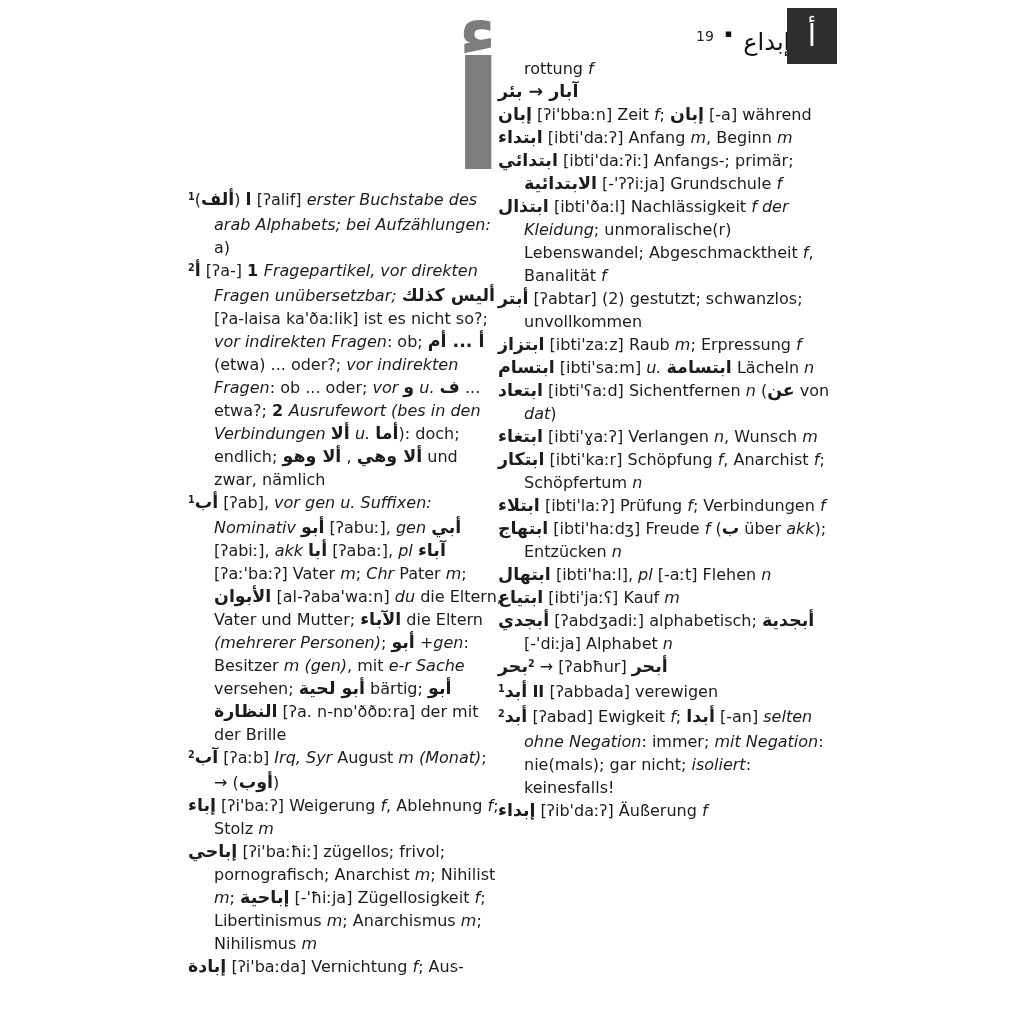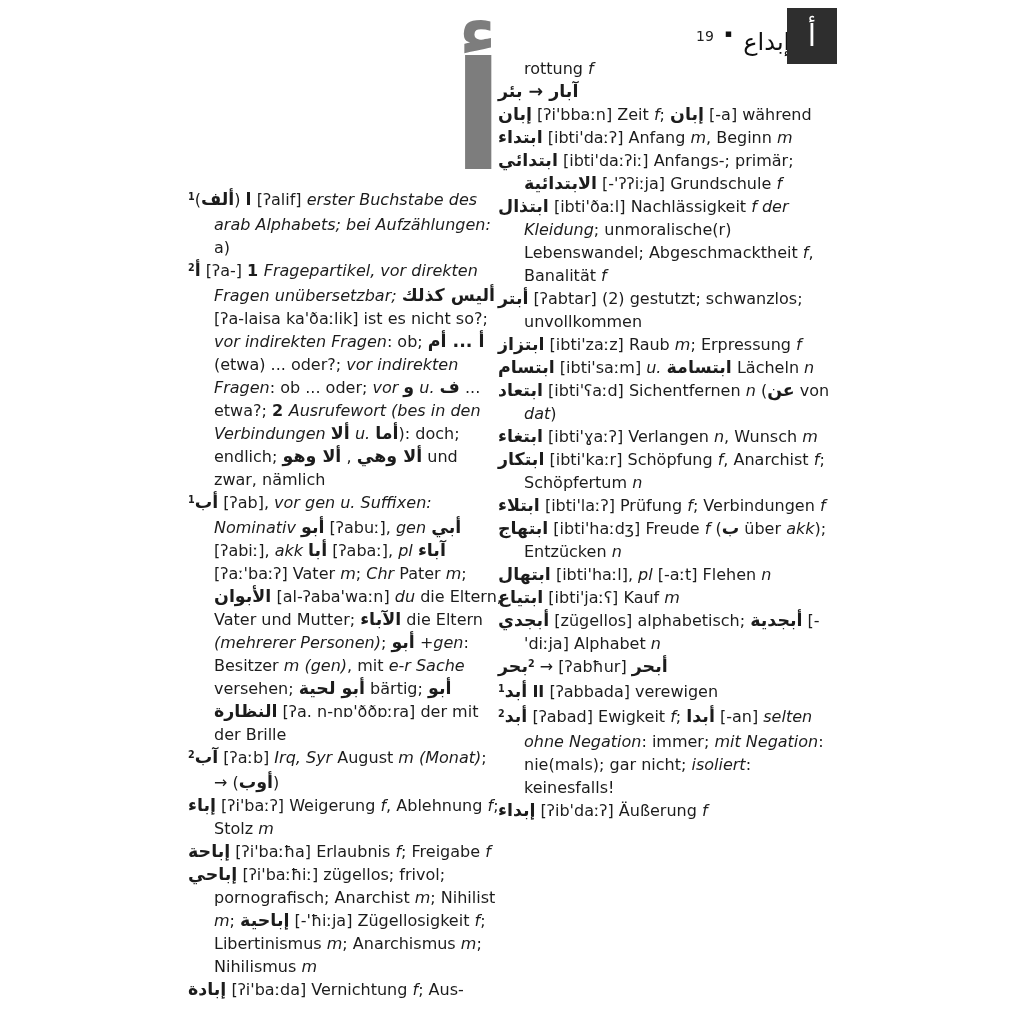--- a/index.html
+++ b/index.html
@@ -82,21 +82,20 @@
   </div>
 
   <div class="col col-left">
     <div class="big-letter" dir="rtl">أ</div>
     <div id="left-entries">
         <p class="entry"><span class="seg sup">1</span><span class="seg de">(</span><span class="seg ar" dir="rtl">ألف</span><span class="seg de">) </span><span class="seg ar" dir="rtl">ا</span><span class="seg ph"> [ʔalif] </span><span class="seg it">erster Buchstabe des arab Alphabets; bei Aufzählungen: </span><span class="seg de">a)</span></p>
         <p class="entry"><span class="seg sup">2</span><span class="seg ar" dir="rtl">أ</span><span class="seg ph"> [ʔa-] </span><span class="seg b">1 </span><span class="seg it">Fragepartikel, vor direkten Fragen unübersetzbar; </span><span class="seg ar" dir="rtl">أليس كذلك</span><span class="seg ph"> [ʔa-laisa ka'ðaːlik] </span><span class="seg de">ist es nicht so?; </span><span class="seg it">vor indirekten Fragen</span><span class="seg de">: ob; </span><span class="seg ar" dir="rtl">أ ... أم</span><span class="seg de"> (etwa) ... oder?; </span><span class="seg it">vor indirekten Fragen</span><span class="seg de">: ob ... oder; </span><span class="seg it">vor </span><span class="seg ar" dir="rtl">و</span><span class="seg it"> u. </span><span class="seg ar" dir="rtl">ف</span><span class="seg de"> ... etwa?; </span><span class="seg b">2 </span><span class="seg it">Ausrufewort (bes in den Verbindungen </span><span class="seg ar" dir="rtl">ألا</span><span class="seg it"> u. </span><span class="seg ar" dir="rtl">أما</span><span class="seg de">): doch; endlich; </span><span class="seg ar" dir="rtl">ألا وهو</span><span class="seg de"> , </span><span class="seg ar" dir="rtl">ألا وهي</span><span class="seg de"> und zwar, nämlich</span></p>
         <p class="entry"><span class="seg sup">1</span><span class="seg ar" dir="rtl">أب</span><span class="seg ph"> [ʔab]</span><span class="seg de">, </span><span class="seg it">vor gen u. Suffixen: Nominativ </span><span class="seg ar" dir="rtl">أبو</span><span class="seg ph"> [ʔabuː]</span><span class="seg de">, </span><span class="seg it">gen </span><span class="seg ar" dir="rtl">أبي</span><span class="seg ph"> [ʔabiː]</span><span class="seg de">, </span><span class="seg it">akk </span><span class="seg ar" dir="rtl">أبا</span><span class="seg ph"> [ʔabaː]</span><span class="seg de">, </span><span class="seg it">pl </span><span class="seg ar" dir="rtl">آباء</span><span class="seg ph"> [ʔaː'baːʔ] </span><span class="seg de">Vater </span><span class="seg it">m</span><span class="seg de">; </span><span class="seg it">Chr </span><span class="seg de">Pater </span><span class="seg it">m</span><span class="seg de">; </span><span class="seg ar" dir="rtl">الأبوان</span><span class="seg ph"> [al-ʔaba'waːn] </span><span class="seg it">du </span><span class="seg de">die Eltern, Vater und Mutter; </span><span class="seg ar" dir="rtl">الآباء</span><span class="seg de"> die Eltern </span><span class="seg it">(mehrerer Personen)</span><span class="seg de">; </span><span class="seg ar" dir="rtl">أبو</span><span class="seg de"> +</span><span class="seg it">gen</span><span class="seg de">: Besitzer </span><span class="seg it">m (gen)</span><span class="seg de">, mit </span><span class="seg it">e-r Sache </span><span class="seg de">versehen; </span><span class="seg ar" dir="rtl">أبو لحية</span><span class="seg de"> bärtig; </span><span class="seg ar" dir="rtl">أبو النظارة</span><span class="seg ph"> [ʔa. n-nɒ'ððɒːra] </span><span class="seg de">der mit der Brille</span></p>
         <p class="entry"><span class="seg sup">2</span><span class="seg ar" dir="rtl">آب</span><span class="seg ph"> [ʔaːb] </span><span class="seg it">Irq, Syr </span><span class="seg de">August </span><span class="seg it">m (Monat)</span><span class="seg de">; → (</span><span class="seg ar" dir="rtl">أوب</span><span class="seg de">)</span></p>
         <p class="entry"><span class="seg ar" dir="rtl">إباء</span><span class="seg ph"> [ʔi'baːʔ] </span><span class="seg de">Weigerung </span><span class="seg it">f</span><span class="seg de">, Ablehnung </span><span class="seg it">f</span><span class="seg de">; Stolz </span><span class="seg it">m</span></p>
-        <p class="entry"><span class="seg ar" dir="rtl">إباحة</span><span class="seg ph"> [ʔi'baːħa] </span><span class="seg de">Erlaubnis </span><span class="seg it">f</span><span class="seg de">; Freigabe </span><span class="seg it">f</span></p>
         <p class="entry"><span class="seg ar" dir="rtl">إباحي</span><span class="seg ph"> [ʔi'baːħiː] </span><span class="seg de">zügellos; frivol; pornografisch; Anarchist </span><span class="seg it">m</span><span class="seg de">; Nihilist </span><span class="seg it">m</span><span class="seg de">; </span><span class="seg ar" dir="rtl">إباحية</span><span class="seg ph"> [-'ħiːja] </span><span class="seg de">Zügellosigkeit </span><span class="seg it">f</span><span class="seg de">; Libertinismus </span><span class="seg it">m</span><span class="seg de">; Anarchismus </span><span class="seg it">m</span><span class="seg de">; Nihilismus </span><span class="seg it">m</span></p>
         <p class="entry"><span class="seg ar" dir="rtl">إبادة</span><span class="seg ph"> [ʔi'baːda] </span><span class="seg de">Vernichtung </span><span class="seg it">f</span><span class="seg de">; Aus-</span></p>
       </div>
   </div>
 
   <div class="col col-right" id="right-entries">
       <p class="entry cont"><span class="seg de">rottung </span><span class="seg it">f</span></p>
       <p class="entry"><span class="seg ar" dir="rtl">آبار → بئر</span></p>
       <p class="entry"><span class="seg ar" dir="rtl">إبان</span><span class="seg ph"> [ʔi'bbaːn] </span><span class="seg de">Zeit </span><span class="seg it">f</span><span class="seg de">; </span><span class="seg ar" dir="rtl">إبان</span><span class="seg ph"> [-a] </span><span class="seg de">während</span></p>
       <p class="entry"><span class="seg ar" dir="rtl">ابتداء</span><span class="seg ph"> [ibti'daːʔ] </span><span class="seg de">Anfang </span><span class="seg it">m</span><span class="seg de">, Beginn </span><span class="seg it">m</span></p>
@@ -105,20 +104,20 @@
       <p class="entry"><span class="seg ar" dir="rtl">أبتر</span><span class="seg ph"> [ʔabtar] </span><span class="seg de">(2) gestutzt; schwanzlos; unvollkommen</span></p>
       <p class="entry"><span class="seg ar" dir="rtl">ابتزاز</span><span class="seg ph"> [ibti'zaːz] </span><span class="seg de">Raub </span><span class="seg it">m</span><span class="seg de">; Erpressung </span><span class="seg it">f</span></p>
       <p class="entry"><span class="seg ar" dir="rtl">ابتسام</span><span class="seg ph"> [ibti'saːm] </span><span class="seg it">u. </span><span class="seg ar" dir="rtl">ابتسامة</span><span class="seg de"> Lächeln </span><span class="seg it">n</span></p>
       <p class="entry"><span class="seg ar" dir="rtl">ابتعاد</span><span class="seg ph"> [ibti'ʕaːd] </span><span class="seg de">Sichentfernen </span><span class="seg it">n</span><span class="seg de"> (</span><span class="seg ar" dir="rtl">عن</span><span class="seg de"> von </span><span class="seg it">dat</span><span class="seg de">)</span></p>
       <p class="entry"><span class="seg ar" dir="rtl">ابتغاء</span><span class="seg ph"> [ibti'ɣaːʔ] </span><span class="seg de">Verlangen </span><span class="seg it">n</span><span class="seg de">, Wunsch </span><span class="seg it">m</span></p>
       <p class="entry"><span class="seg ar" dir="rtl">ابتكار</span><span class="seg ph"> [ibti'kaːr] </span><span class="seg de">Schöpfung </span><span class="seg it">f</span><span class="seg de">, Anarchist </span><span class="seg it">f</span><span class="seg de">; Schöpfertum </span><span class="seg it">n</span></p>
       <p class="entry"><span class="seg ar" dir="rtl">ابتلاء</span><span class="seg ph"> [ibti'laːʔ] </span><span class="seg de">Prüfung </span><span class="seg it">f</span><span class="seg de">; Verbindungen </span><span class="seg it">f</span></p>
       <p class="entry"><span class="seg ar" dir="rtl">ابتهاج</span><span class="seg ph"> [ibti'haːdʒ] </span><span class="seg de">Freude </span><span class="seg it">f</span><span class="seg de"> (</span><span class="seg ar" dir="rtl">ب</span><span class="seg de"> über </span><span class="seg it">akk</span><span class="seg de">); Entzücken </span><span class="seg it">n</span></p>
       <p class="entry"><span class="seg ar" dir="rtl">ابتهال</span><span class="seg ph"> [ibti'haːl]</span><span class="seg de">, </span><span class="seg it">pl </span><span class="seg ph">[-aːt] </span><span class="seg de">Flehen </span><span class="seg it">n</span></p>
       <p class="entry"><span class="seg ar" dir="rtl">ابتياع</span><span class="seg ph"> [ibti'jaːʕ] </span><span class="seg de">Kauf </span><span class="seg it">m</span></p>
-      <p class="entry"><span class="seg ar" dir="rtl">أبجدي</span><span class="seg ph"> [zügellos] </span><span class="seg de">alphabetisch; </span><span class="seg ar" dir="rtl">أبجدية</span><span class="seg ph"> [-'diːja] </span><span class="seg de">Alphabet </span><span class="seg it">n</span></p>
+      <p class="entry"><span class="seg ar" dir="rtl">أبجدي</span><span class="seg ph"> [ʔabdʒadiː] </span><span class="seg de">alphabetisch; </span><span class="seg ar" dir="rtl">أبجدية</span><span class="seg ph"> [-'diːja] </span><span class="seg de">Alphabet </span><span class="seg it">n</span></p>
       <p class="entry"><span class="seg ar" dir="rtl">بحر</span><span class="seg sup">2</span><span class="seg de"> → </span><span class="seg ph">[ʔabħur] </span><span class="seg ar" dir="rtl">أبحر</span></p>
       <p class="entry"><span class="seg sup">1</span><span class="seg ar" dir="rtl">أبد</span><span class="seg de"> </span><span class="seg b">II</span><span class="seg de"> </span><span class="seg ph">[ʔabbada] </span><span class="seg de">verewigen</span></p>
       <p class="entry"><span class="seg sup">2</span><span class="seg ar" dir="rtl">أبد</span><span class="seg ph"> [ʔabad] </span><span class="seg de">Ewigkeit </span><span class="seg it">f</span><span class="seg de">; </span><span class="seg ar" dir="rtl">أبدا</span><span class="seg ph"> [-an] </span><span class="seg it">selten ohne Negation</span><span class="seg de">: immer; </span><span class="seg it">mit Negation</span><span class="seg de">: nie(mals); gar nicht; </span><span class="seg it">isoliert</span><span class="seg de">: keinesfalls!</span></p>
       <p class="entry"><span class="seg ar" dir="rtl">إبداء</span><span class="seg ph"> [ʔib'daːʔ] </span><span class="seg de">Äußerung </span><span class="seg it">f</span></p>
     </div>
 
 </div>
 
 </body></html>

